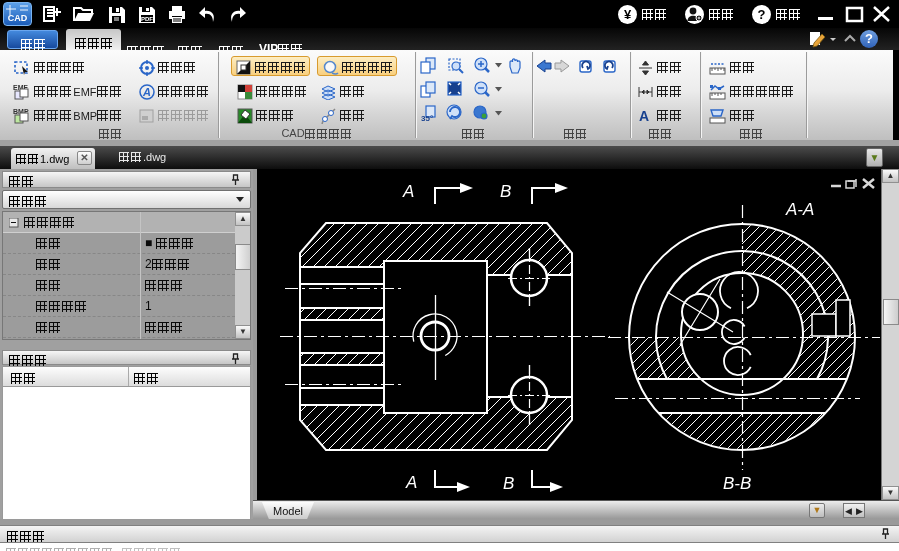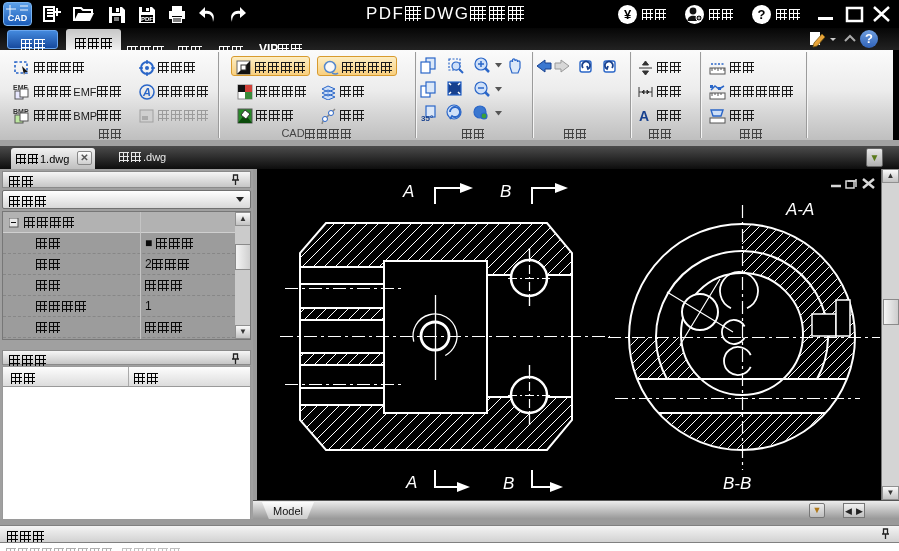--- a/index.html
+++ b/index.html
@@ -122,21 +122,20 @@
       <path d="M3 7 h16 v8 h-3 v-3 h-10 v3 h-3 z" fill="#fff"></path>
       <rect x="6" y="13" width="10" height="6" fill="#fff"></rect>
       <path d="M7 15 h8 M7 17 h8" stroke="#000"></path>
     </svg>
  <svg class="abs ticon" style="left:197px">
       <path d="M16 18 c3-8-2-12-8-11 L8 3 L2 9 L8 14 L8 10 c5-1 8 2 8 8 z" fill="#fff"></path>
     </svg>
  <svg class="abs ticon" style="left:226px">
       <path d="M6 18 c-3-8 2-12 8-11 L14 3 L20 9 L14 14 L14 10 c-5-1-8 2-8 8 z" fill="#fff"></path>
     </svg>
- <div class="abs" id="ttl">PDF<b class="z t"></b>DWG<b class="z t"></b><b class="z t"></b><b class="z t"></b></div>
  <div class="abs tbtn" style="left:618px"><span class="circ">¥</span><b class="z"></b><b class="z"></b></div>
  <div class="abs tbtn" style="left:685px"><span class="circ" style="position:relative"><svg width="19" height="19" style="position:absolute;left:0;top:0">
           <circle cx="8" cy="6" r="3.4" fill="#111"></circle>
           <path d="M2.5 16 c0-7 11-7 11 0 z" fill="#111"></path>
           <circle cx="14" cy="13" r="3" fill="#111" stroke="#fff"></circle>
           <path d="M14 11.6 v2.8 M12.6 13 h2.8" stroke="#fff" stroke-width=".9"></path>
         </svg></span><b class="z"></b><b class="z"></b></div>
  <div class="abs tbtn" style="left:752px"><span class="circ">?</span><b class="z"></b><b class="z"></b></div>
  <svg class="abs" style="left:816px;top:6px" width="20" height="16">
       <rect x="2" y="11" width="15" height="3" fill="#fff"></rect>

